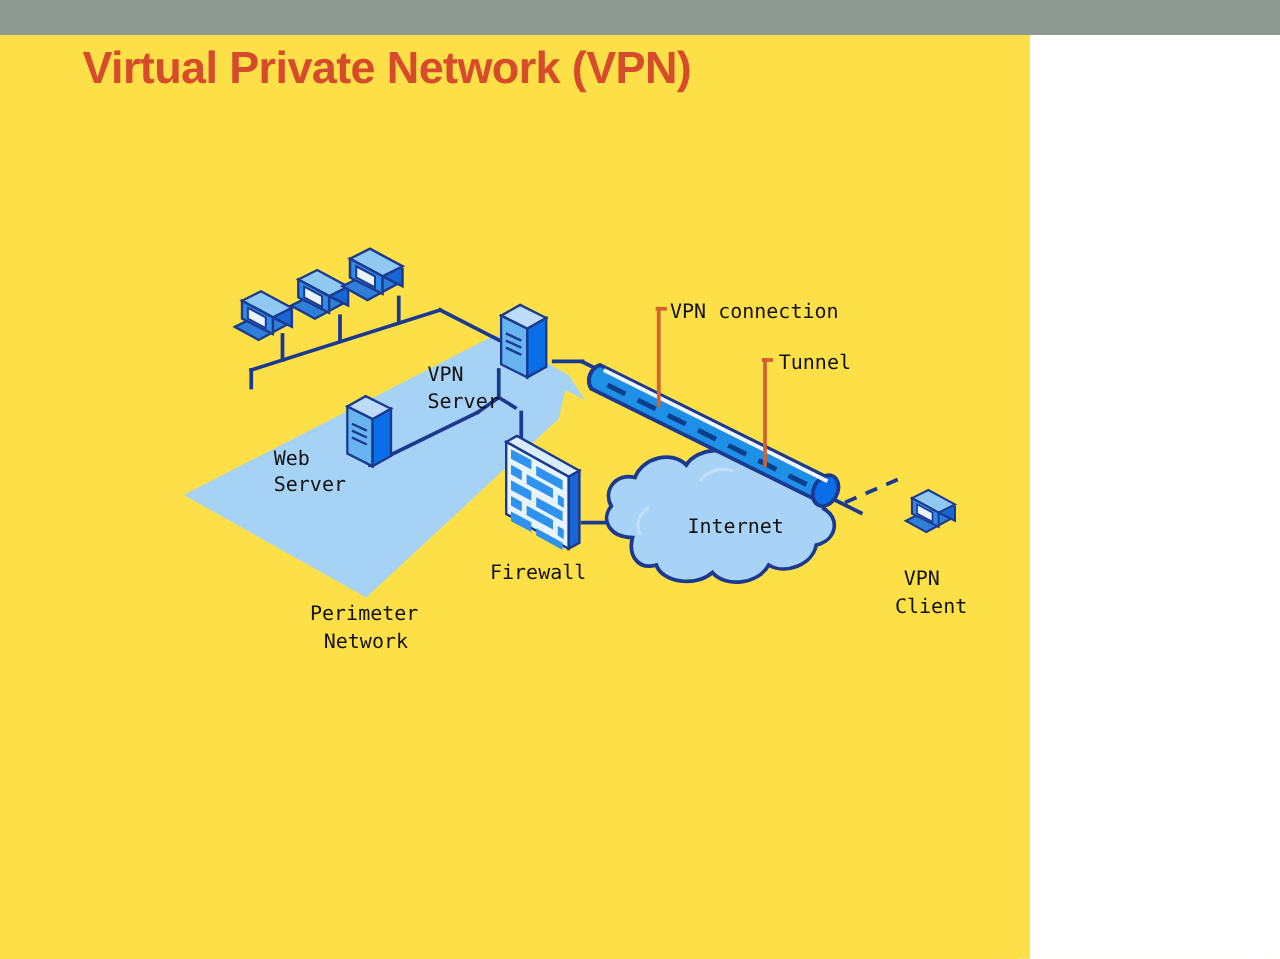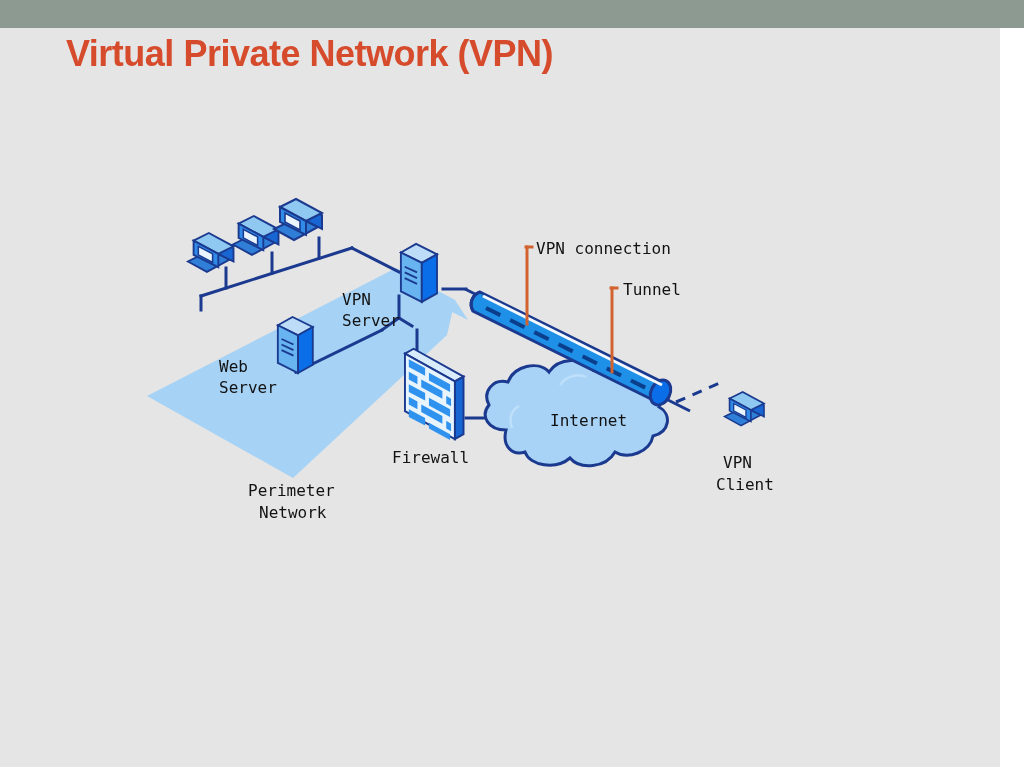--- a/index.html
+++ b/index.html
@@ -8,23 +8,23 @@
     background: #ffffff;
   }
   body {
     width: 1024px;
     height: 767px;
     overflow: hidden;
     font-family: "Liberation Sans", sans-serif;
   }
   #slide {
     position: relative;
-    width: 1000px;
+    width: 824px;
     height: 767px;
-    background: #e5e5e5;
+    background: #fde047;
   }
   #header-bar {
     position: absolute;
     left: 0;
     top: 0;
     width: 1024px;
     height: 28px;
     background: #8c9a92;
   }
   #slide-title {

